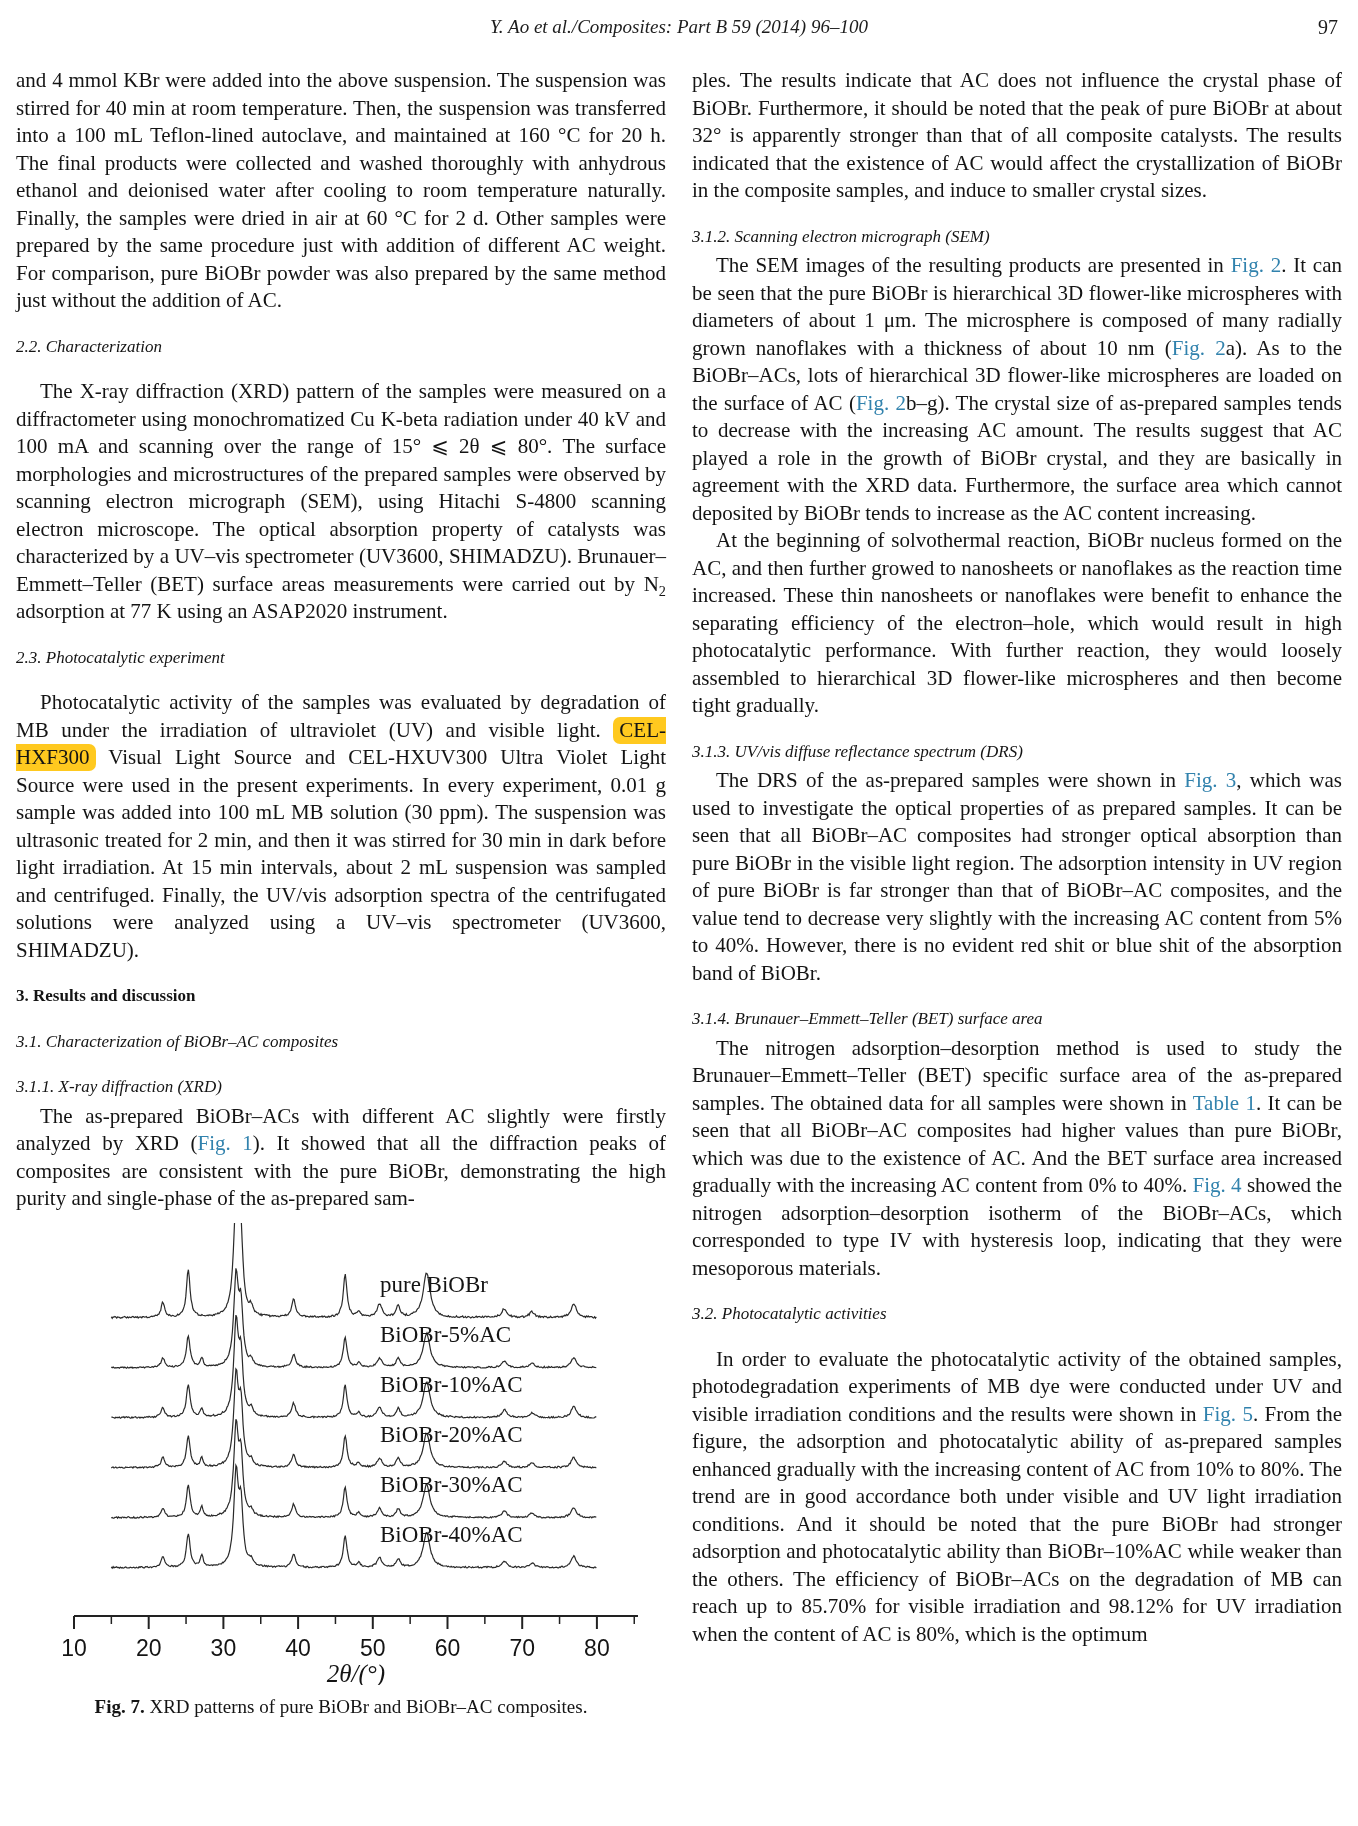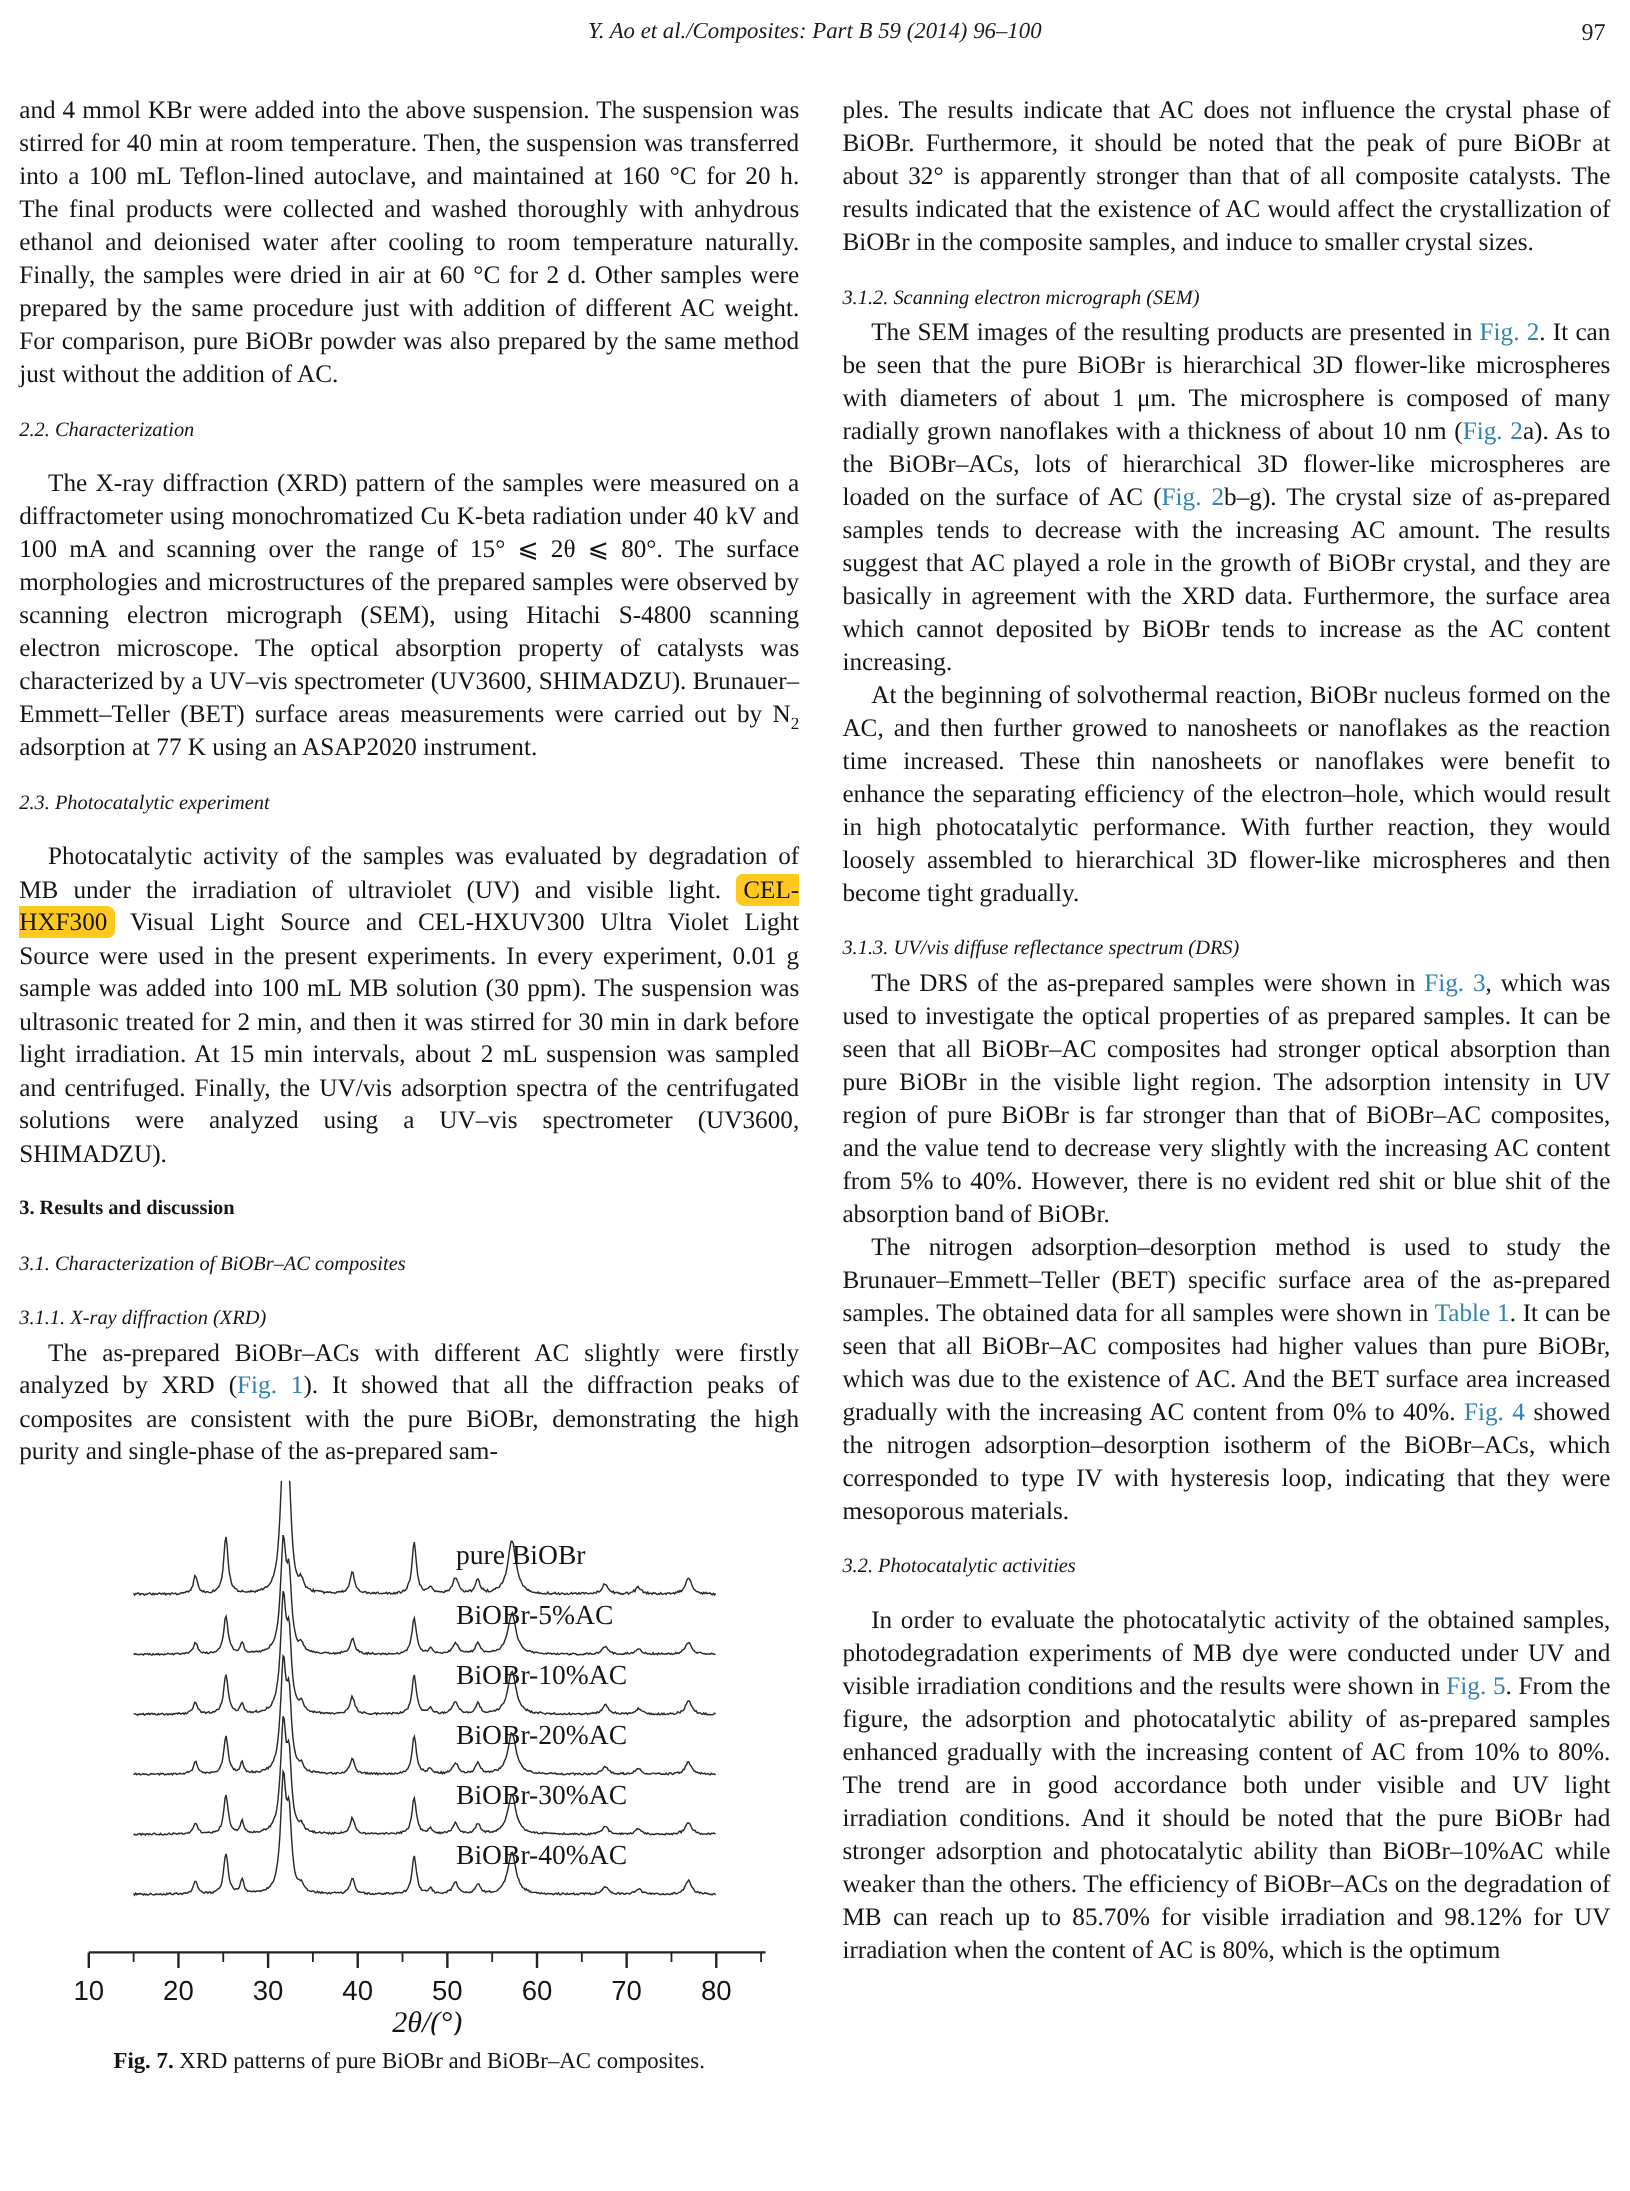--- a/index.html
+++ b/index.html
@@ -25,22 +25,22 @@
     font-family:Liberation Serif, serif;
   }
   .rh-pagenum{
     position:absolute;
     right:4px;top:0;
     font-size:20px;
     color:#1c1c1c;
   }
   .cols{
     display:flex;
-    gap:36px;
-    margin-top:32px;
+    gap:26px;
+    margin-top:21px;
   }
   .col{
     width:650px;
     font-size:21px;
     line-height:27.5px;
     text-align:justify;
   }
   p.body{margin:0;}
   p.indent{text-indent:24px;}
   .head{
@@ -137,19 +137,20 @@
       </div>
     </div>
 
     <div class="col">
       <p class="body"><span>ples. The results indicate that AC does not influence the crystal phase of BiOBr. Furthermore, it should be noted that the peak of pure BiOBr at about 32° is apparently stronger than that of all composite catalysts. The results indicated that the existence of AC would affect the crystallization of BiOBr in the composite samples, and induce to smaller crystal sizes.</span></p>
       <div class="head tight">3.1.2. Scanning electron micrograph (SEM)</div>
       <p class="body indent"><span>The SEM images of the resulting products are presented in </span><span class="seg-link">Fig. 2</span><span>. It can be seen that the pure BiOBr is hierarchical 3D flower-like microspheres with diameters of about 1 μm. The microsphere is composed of many radially grown nanoflakes with a thickness of about 10 nm (</span><span class="seg-link">Fig. 2</span><span>a). As to the BiOBr–ACs, lots of hierarchical 3D flower-like microspheres are loaded on the surface of AC (</span><span class="seg-link">Fig. 2</span><span>b–g). The crystal size of as-prepared samples tends to decrease with the increasing AC amount. The results suggest that AC played a role in the growth of BiOBr crystal, and they are basically in agreement with the XRD data. Furthermore, the surface area which cannot deposited by BiOBr tends to increase as the AC content increasing.</span></p>
       <p class="body indent"><span>At the beginning of solvothermal reaction, BiOBr nucleus formed on the AC, and then further growed to nanosheets or nanoflakes as the reaction time increased. These thin nanosheets or nanoflakes were benefit to enhance the separating efficiency of the electron–hole, which would result in high photocatalytic performance. With further reaction, they would loosely assembled to hierarchical 3D flower-like microspheres and then become tight gradually.</span></p>
       <div class="head tight">3.1.3. UV/vis diffuse reflectance spectrum (DRS)</div>
       <p class="body indent"><span>The DRS of the as-prepared samples were shown in </span><span class="seg-link">Fig. 3</span><span>, which was used to investigate the optical properties of as prepared samples. It can be seen that all BiOBr–AC composites had stronger optical absorption than pure BiOBr in the visible light region. The adsorption intensity in UV region of pure BiOBr is far stronger than that of BiOBr–AC composites, and the value tend to decrease very slightly with the increasing AC content from 5% to 40%. However, there is no evident red shit or blue shit of the absorption band of BiOBr.</span></p>
+      <div class="head tight">3.1.4. Brunauer–Emmett–Teller (BET) surface area</div>
       <p class="body indent"><span>The nitrogen adsorption–desorption method is used to study the Brunauer–Emmett–Teller (BET) specific surface area of the as-prepared samples. The obtained data for all samples were shown in </span><span class="seg-link">Table 1</span><span>. It can be seen that all BiOBr–AC composites had higher values than pure BiOBr, which was due to the existence of AC. And the BET surface area increased gradually with the increasing AC content from 0% to 40%. </span><span class="seg-link">Fig. 4</span><span> showed the nitrogen adsorption–desorption isotherm of the BiOBr–ACs, which corresponded to type IV with hysteresis loop, indicating that they were mesoporous materials.</span></p>
       <div class="head">3.2. Photocatalytic activities</div>
       <p class="body indent"><span>In order to evaluate the photocatalytic activity of the obtained samples, photodegradation experiments of MB dye were conducted under UV and visible irradiation conditions and the results were shown in </span><span class="seg-link">Fig. 5</span><span>. From the figure, the adsorption and photocatalytic ability of as-prepared samples enhanced gradually with the increasing content of AC from 10% to 80%. The trend are in good accordance both under visible and UV light irradiation conditions. And it should be noted that the pure BiOBr had stronger adsorption and photocatalytic ability than BiOBr–10%AC while weaker than the others. The efficiency of BiOBr–ACs on the degradation of MB can reach up to 85.70% for visible irradiation and 98.12% for UV irradiation when the content of AC is 80%, which is the optimum</span></p>
     </div>
 
   </div>
 </div>
 
 </body></html>

